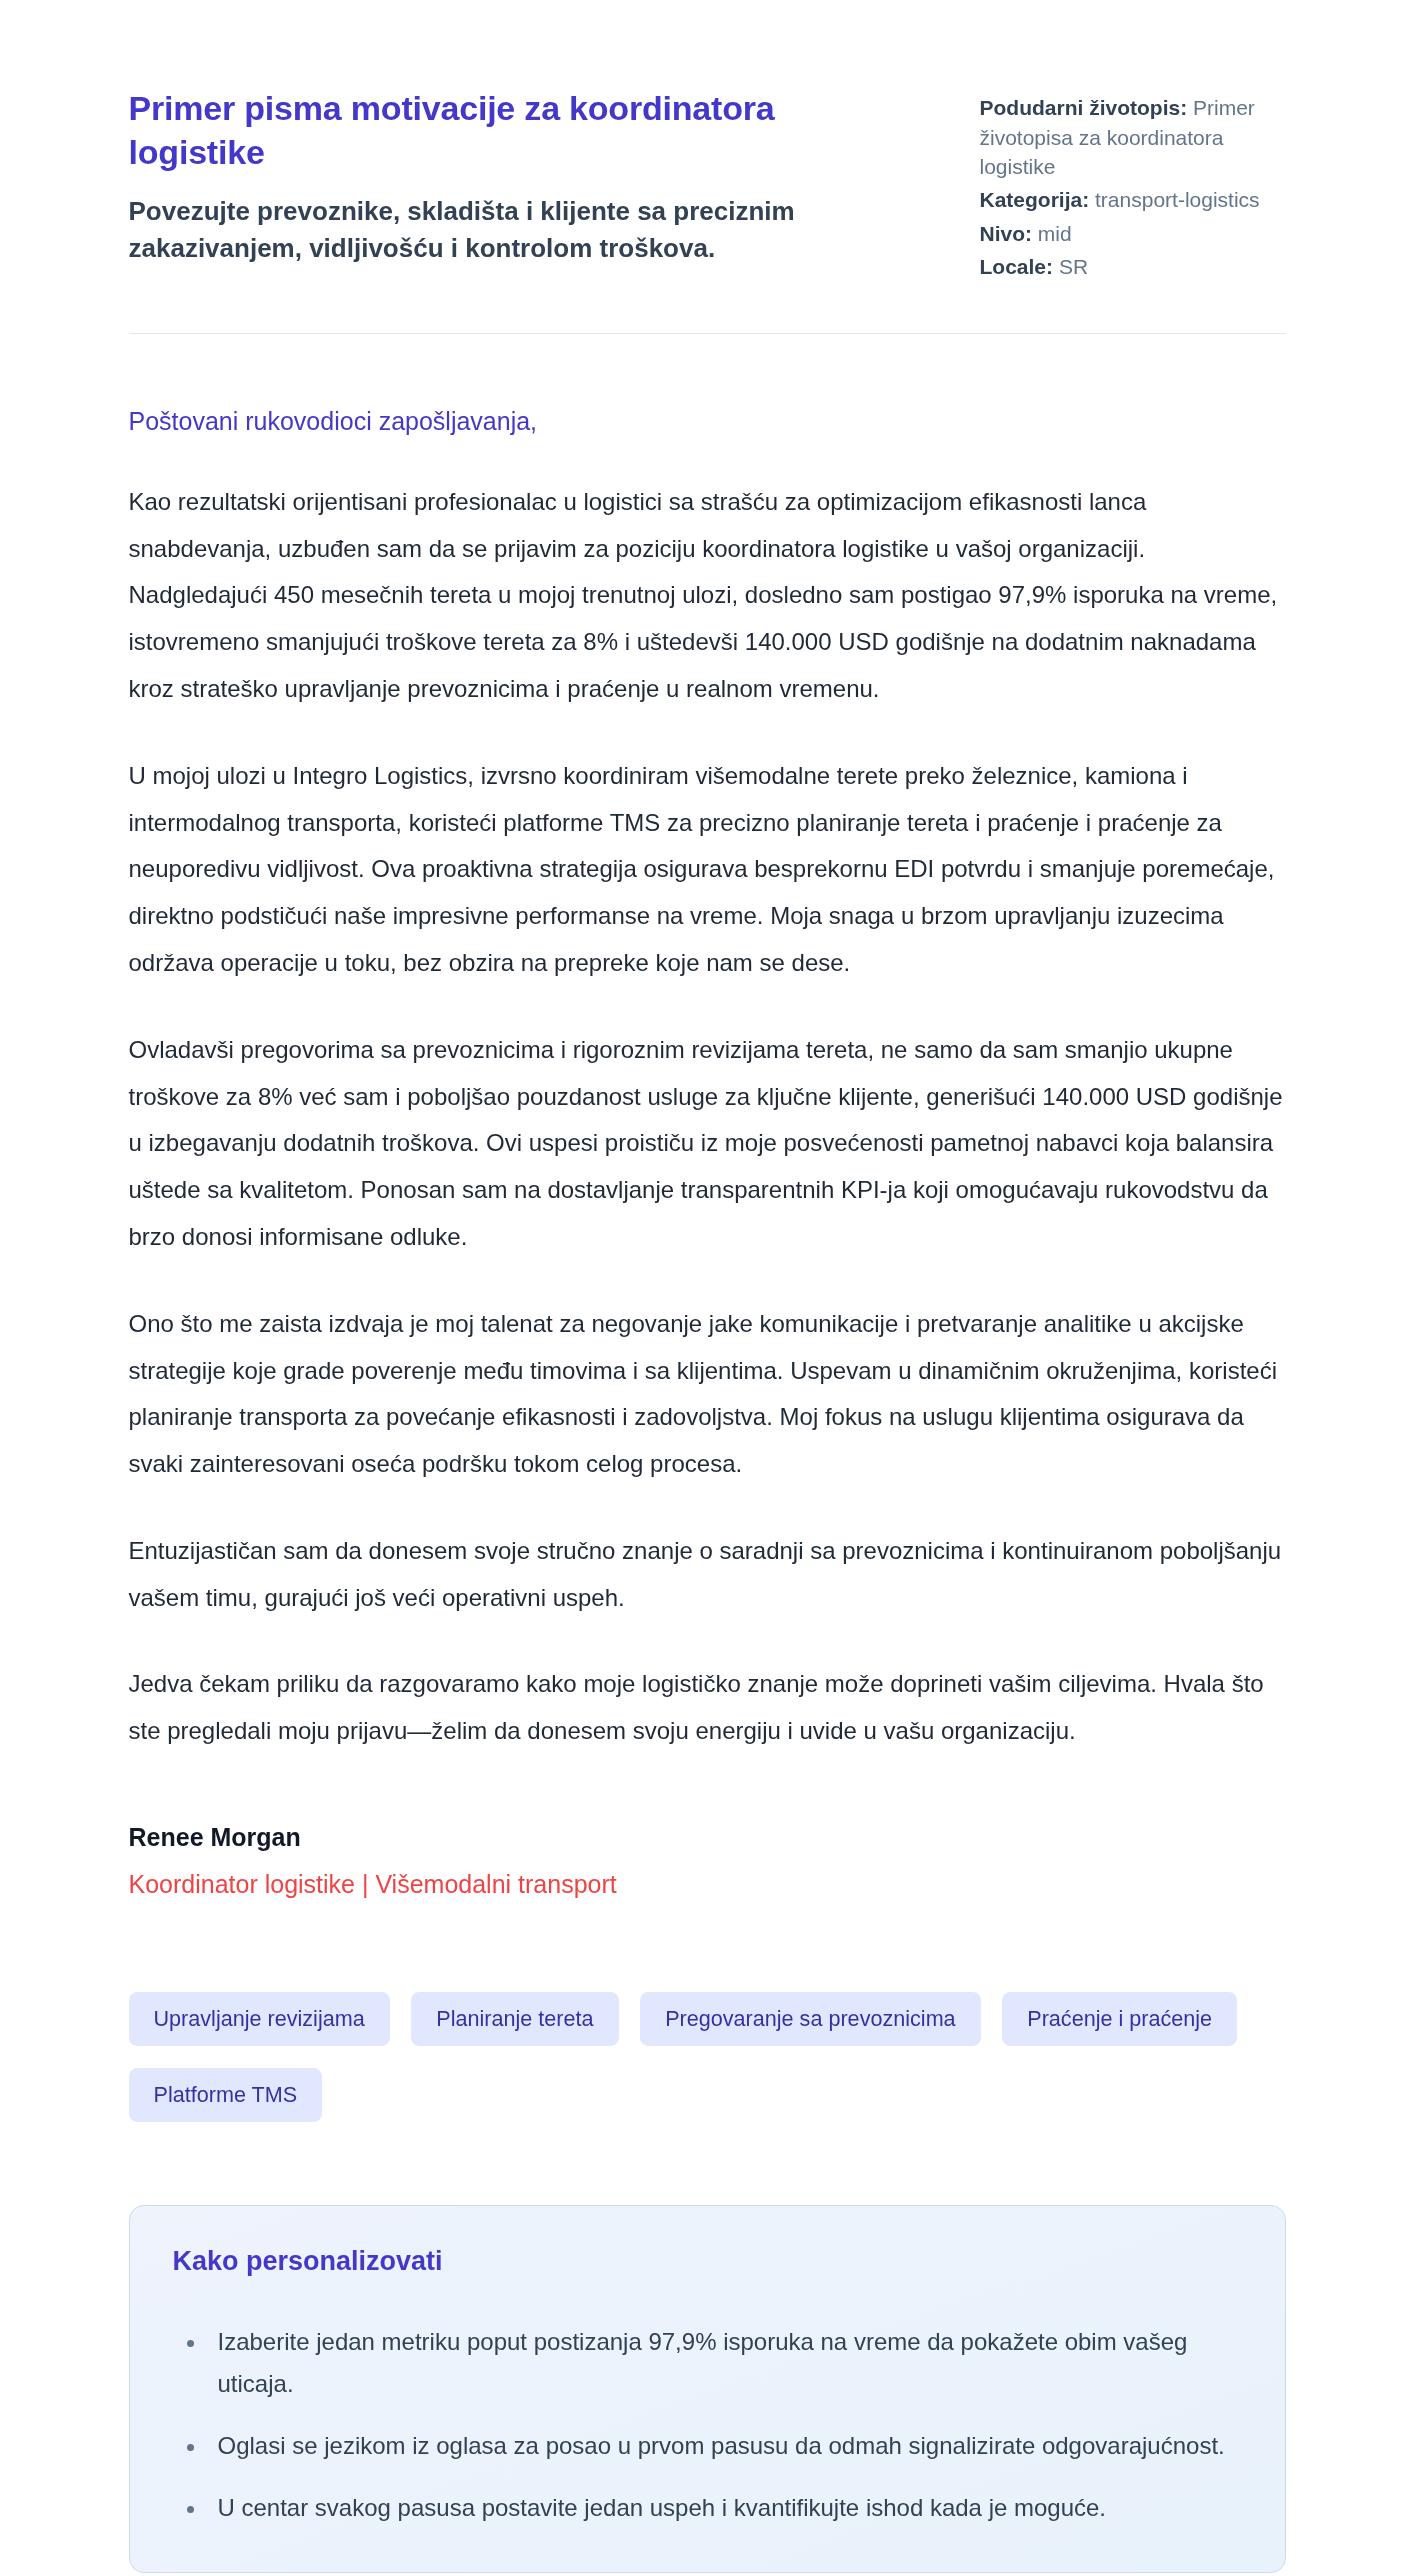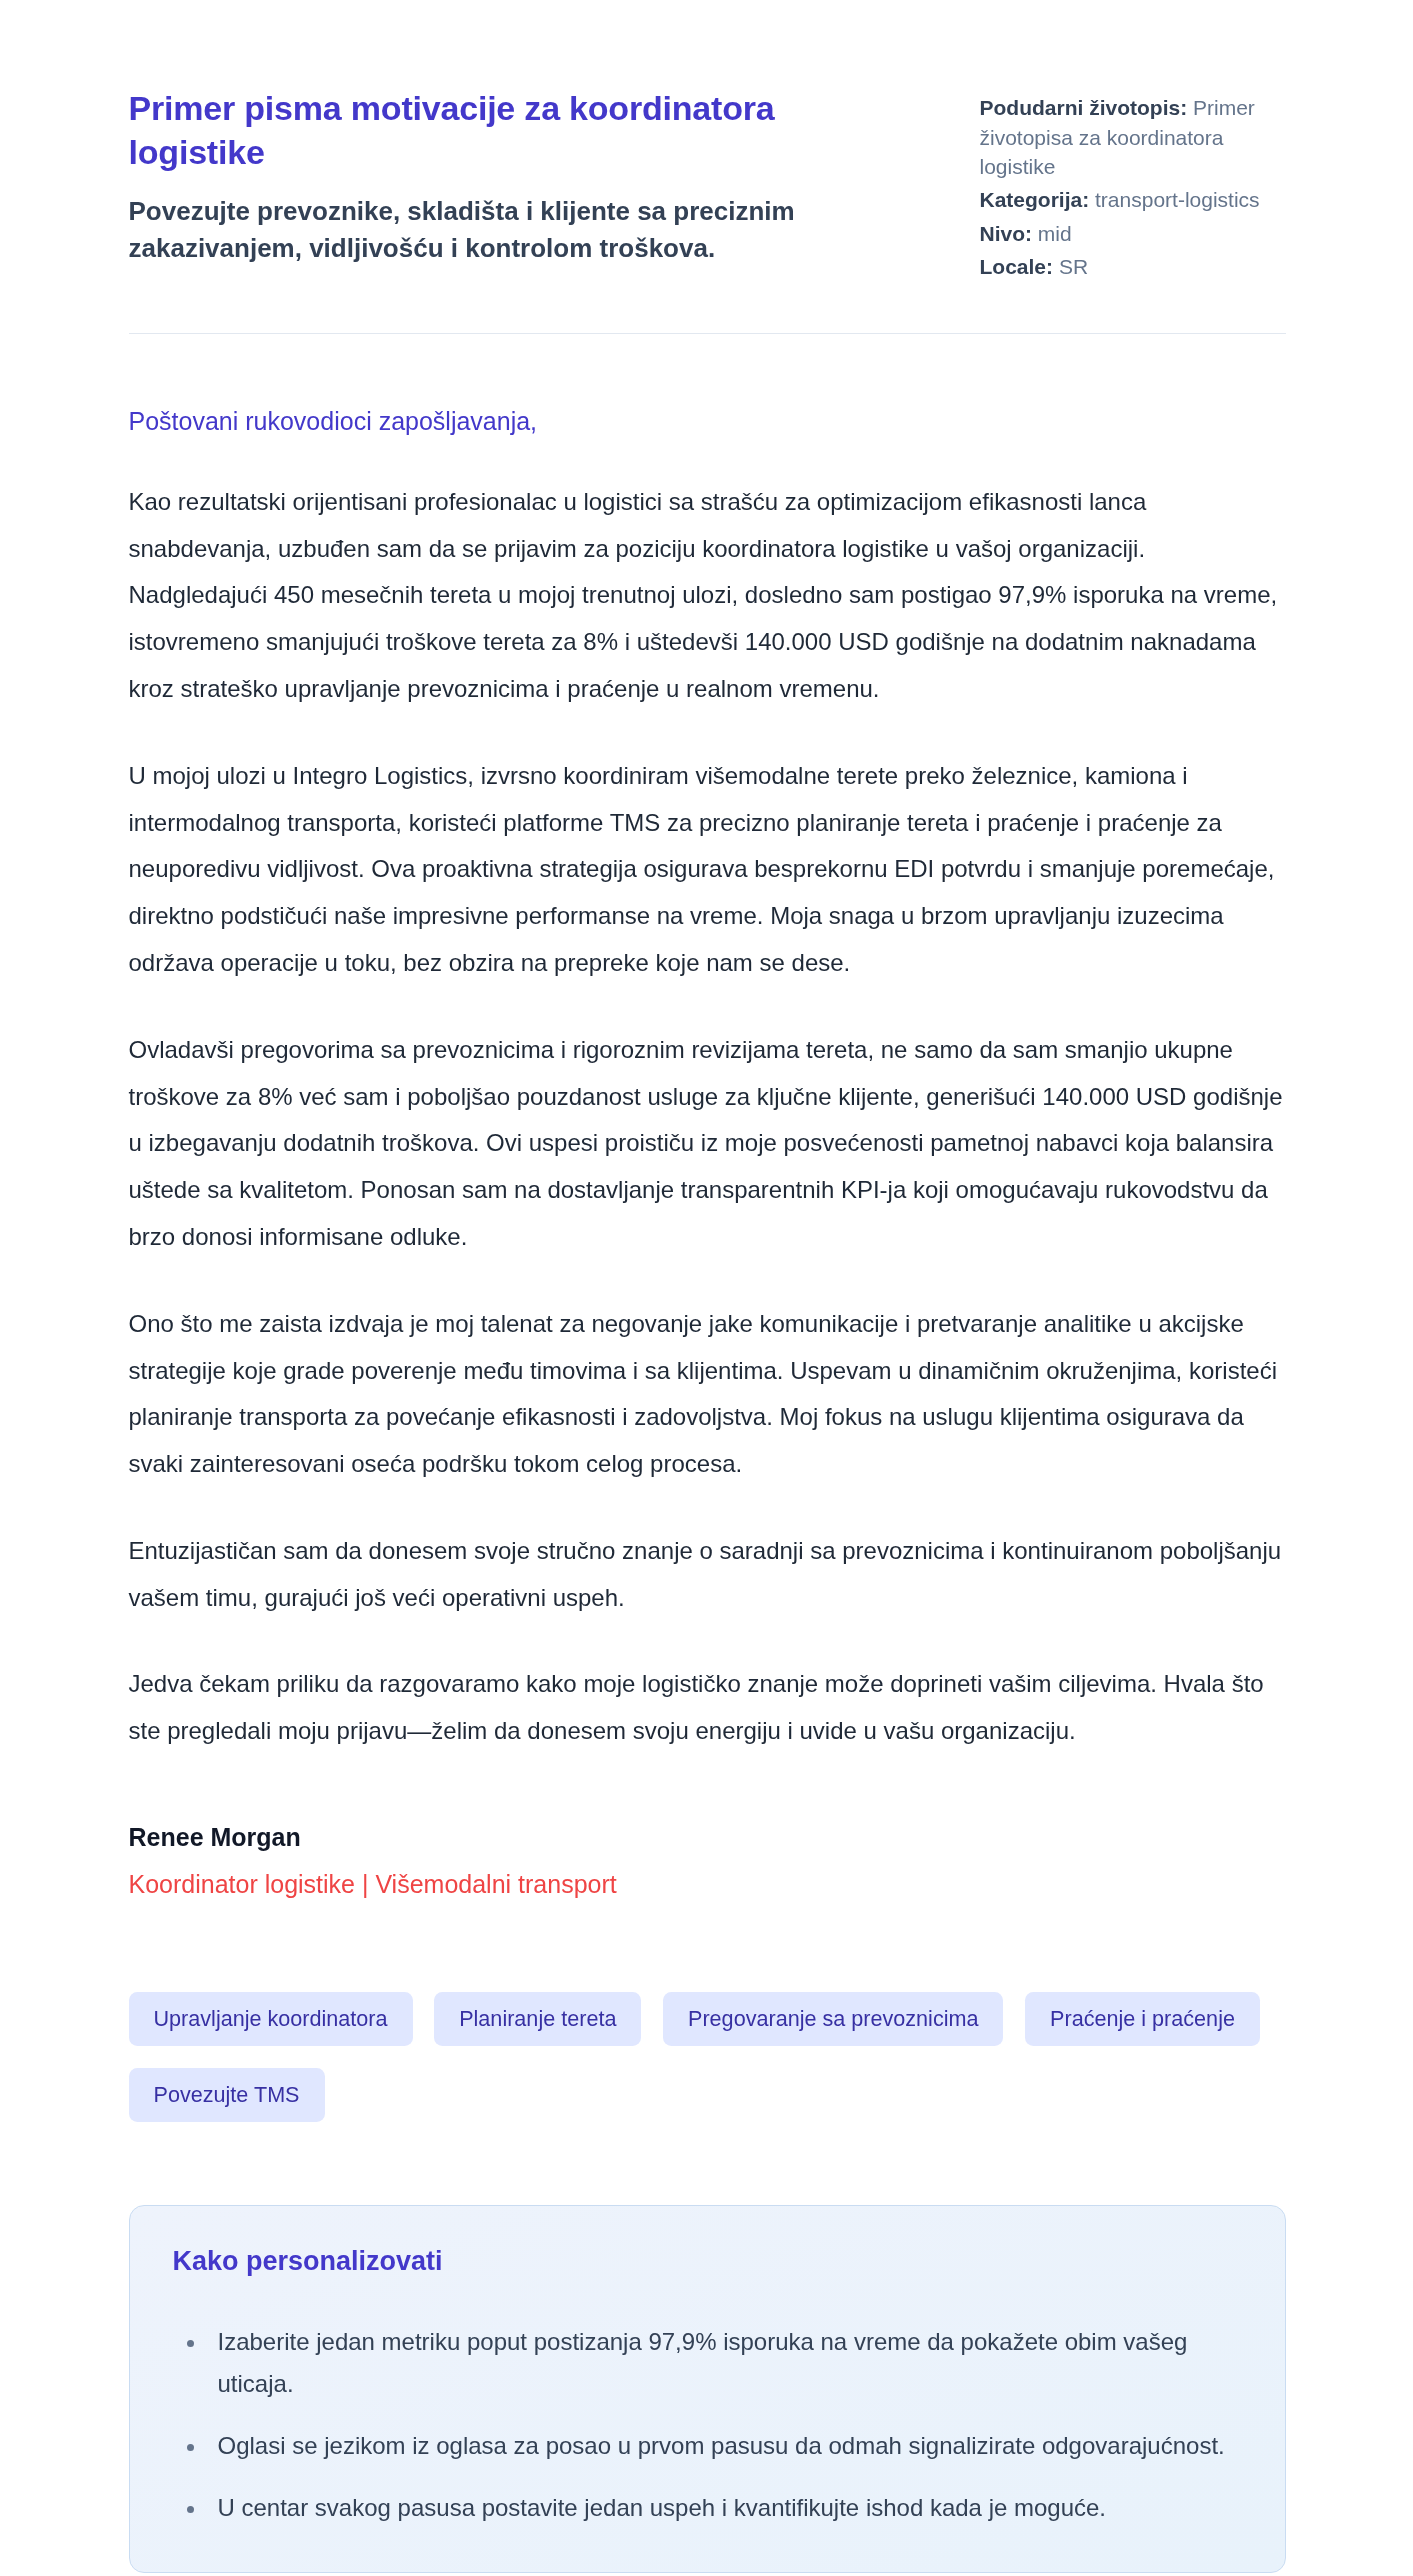--- a/index.html
+++ b/index.html
@@ -144,25 +144,25 @@
     <p class="paragraph">Entuzijastičan sam da donesem svoje stručno znanje o saradnji sa prevoznicima i kontinuiranom poboljšanju vašem timu, gurajući još veći operativni uspeh.</p>
     <p class="paragraph">Jedva čekam priliku da razgovaramo kako moje logističko znanje može doprineti vašim ciljevima. Hvala što ste pregledali moju prijavu—želim da donesem svoju energiju i uvide u vašu organizaciju.</p>
   </div>
 
   <div class="signature">
     <p class="signature-name">Renee Morgan</p>
     <p class="signature-title">Koordinator logistike | Višemodalni transport</p>
   </div>
 
   <div class="tags">
-    <span class="tag">Upravljanje koordinatora</span>
+    <span class="tag">Upravljanje revizijama</span>
     <span class="tag">Planiranje tereta</span>
     <span class="tag">Pregovaranje sa prevoznicima</span>
     <span class="tag">Praćenje i praćenje</span>
-    <span class="tag">Povezujte TMS</span>
+    <span class="tag">Platforme TMS</span>
   </div>
 
   <div class="tips">
     <h3 class="tips-title">Kako personalizovati</h3>
     <ul class="tips-list">
       <li class="tips-item">Izaberite jedan metriku poput postizanja 97,9% isporuka na vreme da pokažete obim vašeg uticaja.</li>
       <li class="tips-item">Oglasi se jezikom iz oglasa za posao u prvom pasusu da odmah signalizirate odgovarajućnost.</li>
       <li class="tips-item">U centar svakog pasusa postavite jedan uspeh i kvantifikujte ishod kada je moguće.</li>
     </ul>
   </div>

